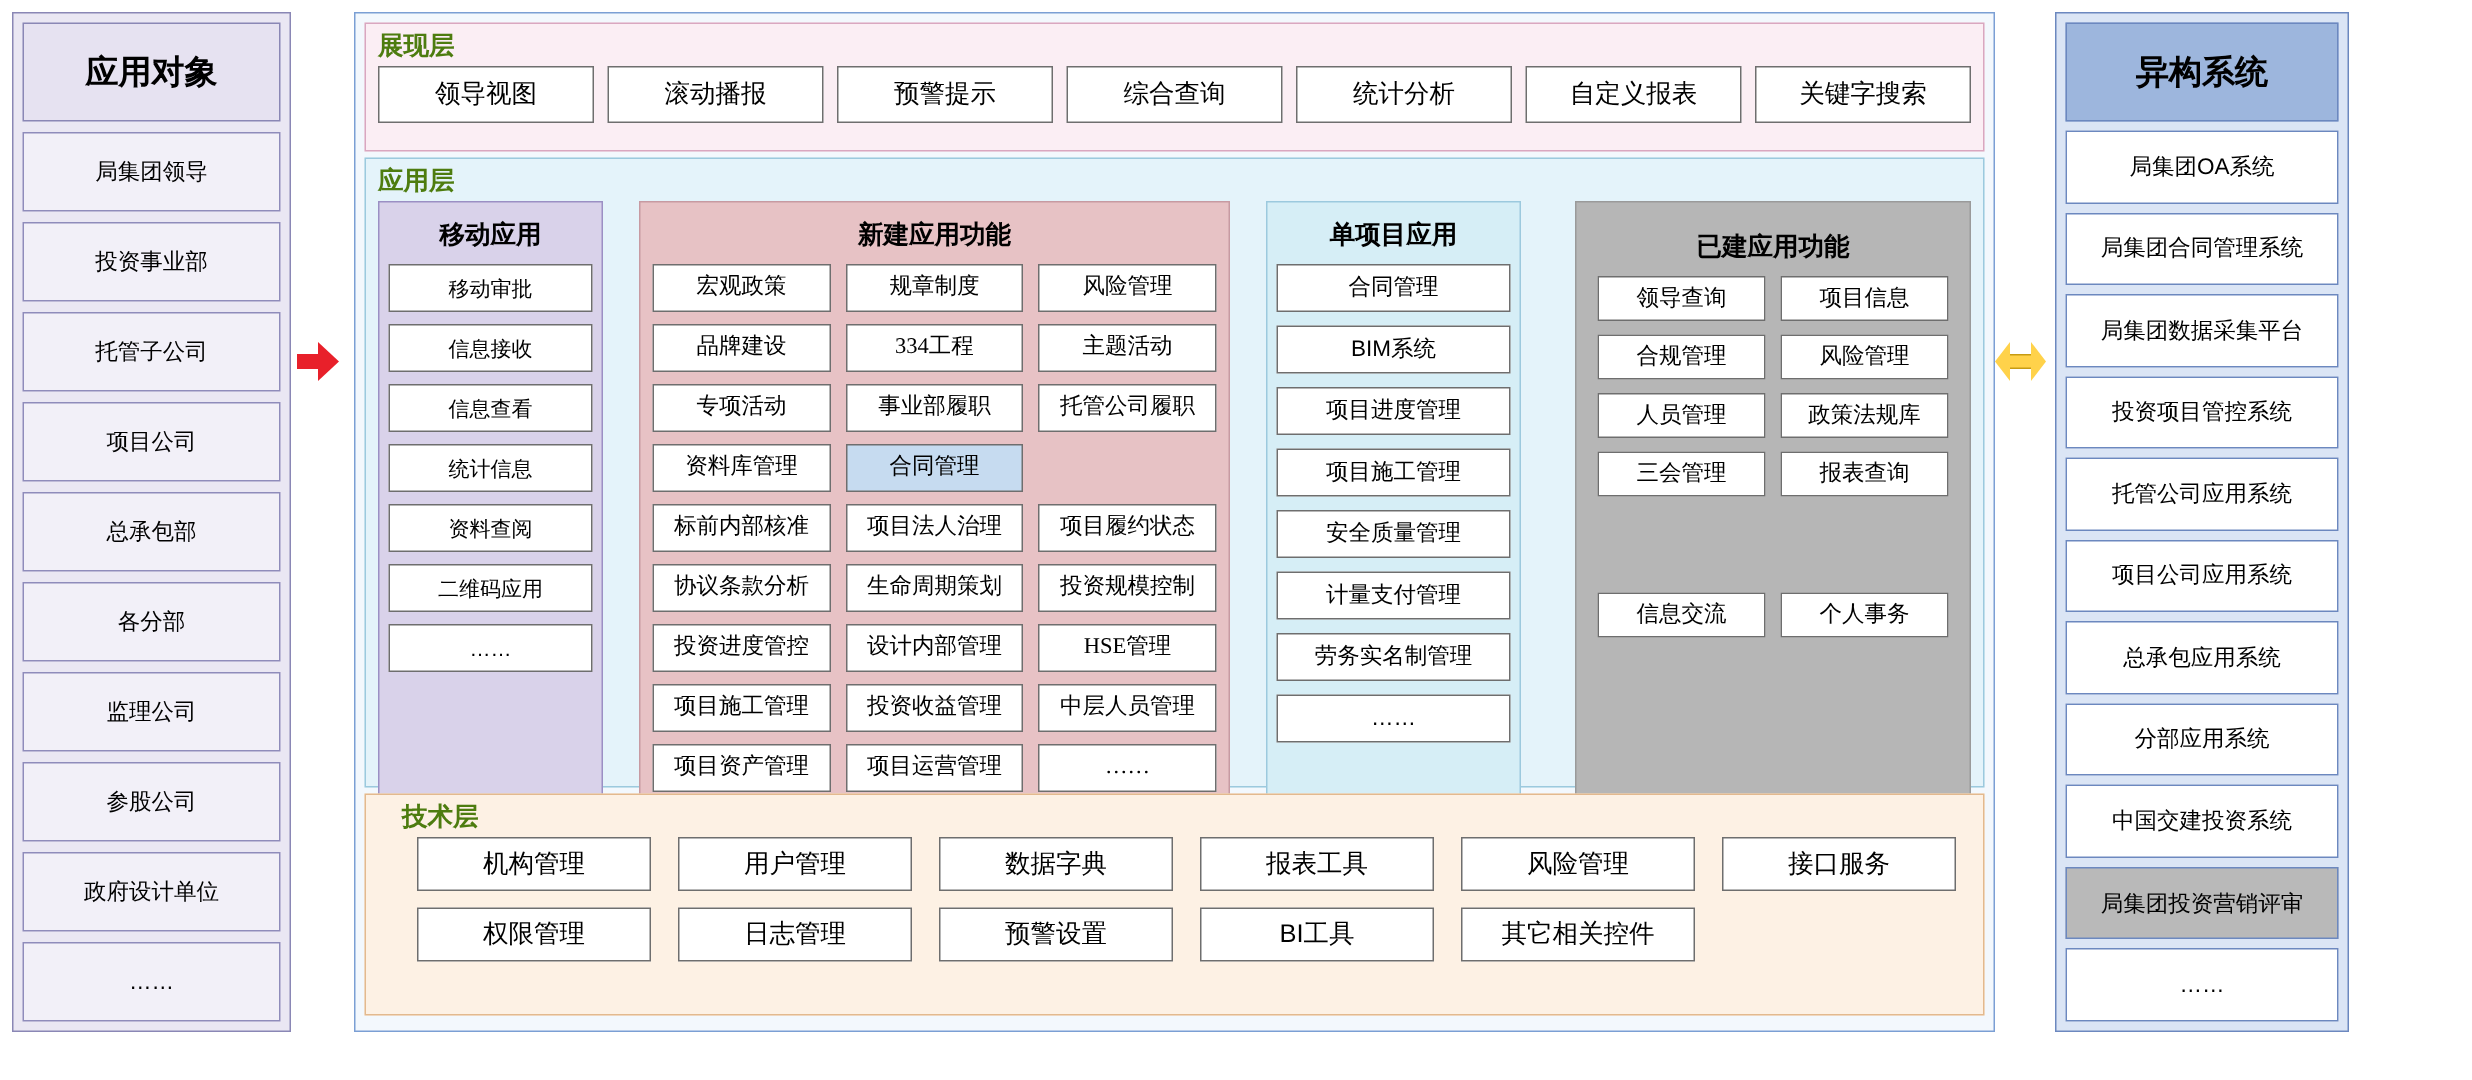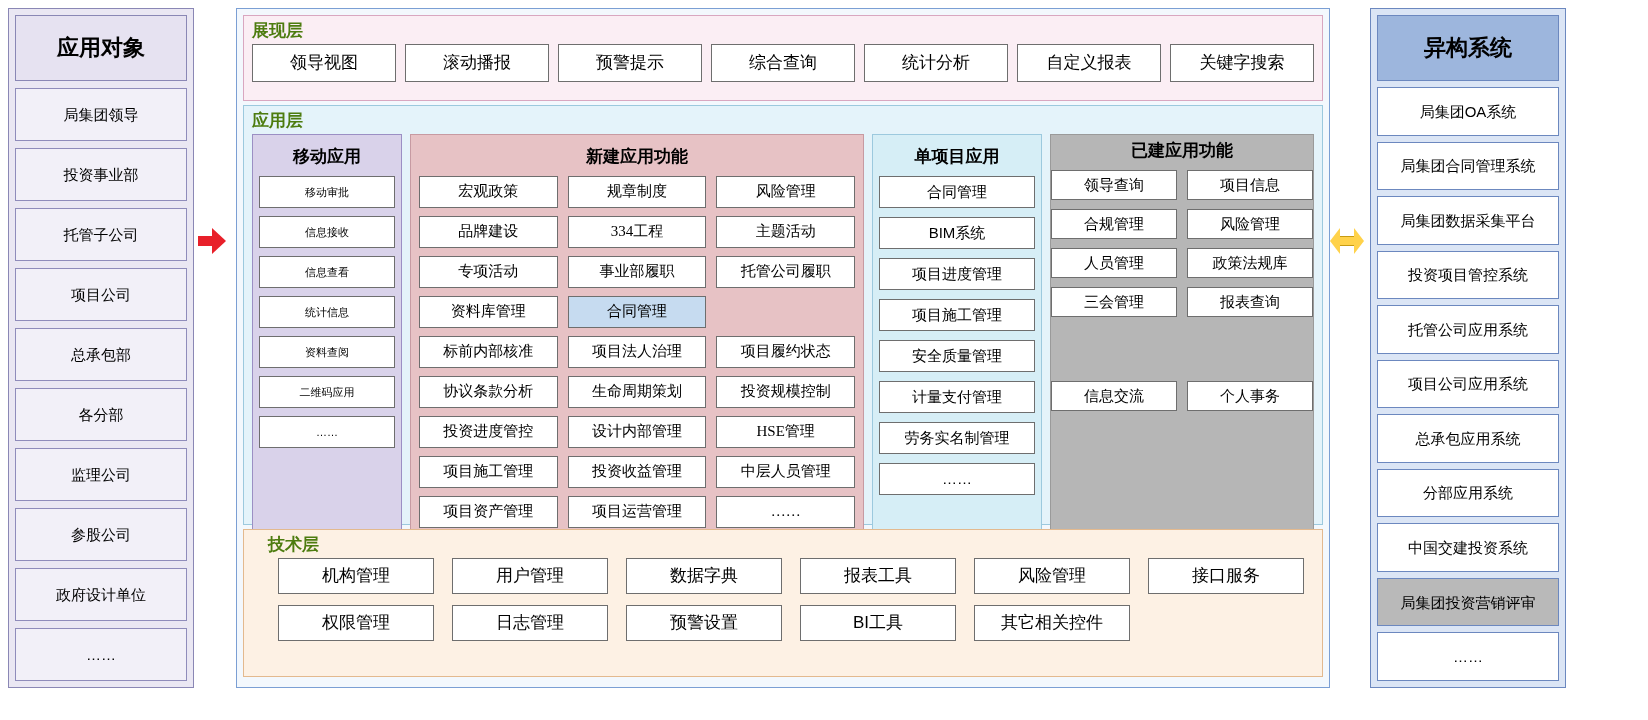--- a/index.html
+++ b/index.html
@@ -167,21 +167,21 @@
   .layer-app {
     border: 1px solid #9cc9de;
     background: #e4f3fa;
     height: 420px;
     margin-bottom: 4px;
     display: flex;
     flex-direction: column;
   }
   .app-body {
     display: flex;
-    gap: 8px;
+    gap: 24px;
     padding: 0 8px 8px 8px;
     flex: 1 1 auto;
   }
 
   .col-mobile {
     width: 150px;
     box-sizing: border-box;
     border: 1px solid #9b8fc4;
     background: #d9d2ea;
     padding: 6px;
@@ -191,21 +191,21 @@
   .col-head {
     font-size: 17px;
     font-weight: bold;
     text-align: center;
     padding: 4px 0 8px;
   }
   .col-mobile .box {
     height: 32px;
     margin-bottom: 8px;
     border: 1px solid #6e6e6e;
-    font-size: 11px;
+    font-size: 14px;
   }
 
   .col-new {
     flex: 1 1 auto;
     box-sizing: border-box;
     border: 1px solid #c79aa2;
     background: #e7c2c5;
     padding: 6px 8px;
     display: flex;
     flex-direction: column;
@@ -244,23 +244,24 @@
     margin-bottom: 9px;
     border: 1px solid #6e6e6e;
     font-size: 15px;
   }
 
   .col-built {
     width: 264px;
     box-sizing: border-box;
     border: 1px solid #9a9a9a;
     background: #b6b6b6;
-    padding: 0;
-    display: flex;
-    flex-direction: column;
+    padding: 14px;
+    display: flex;
+    flex-direction: column;
+    margin-left: 12px;
   }
   .built-grid {
     display: grid;
     grid-template-columns: 1fr 1fr;
     gap: 9px 10px;
   }
   .built-grid .box {
     height: 30px;
     border: 1px solid #6e6e6e;
     font-size: 15px;

